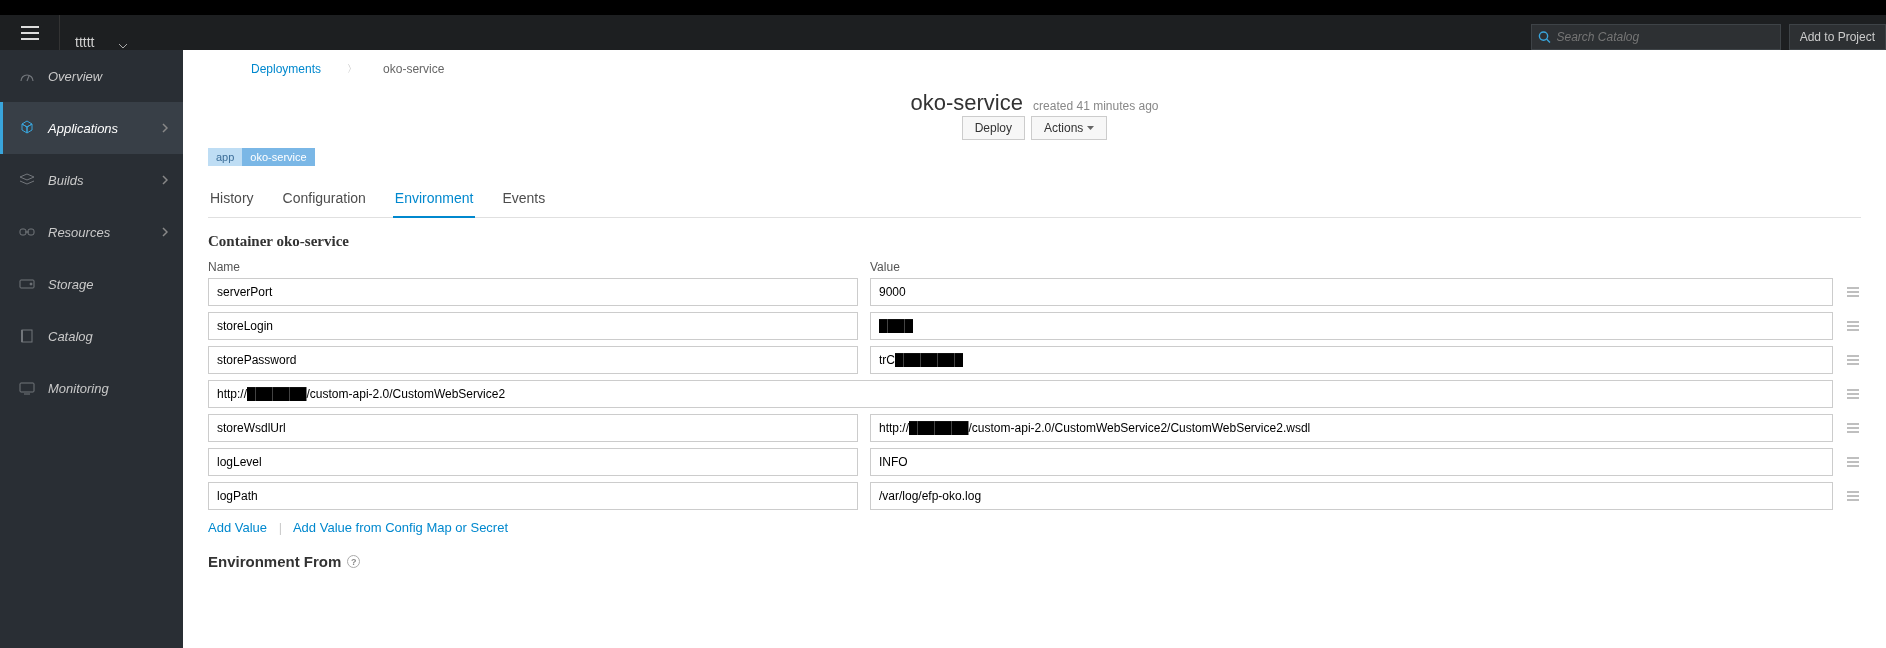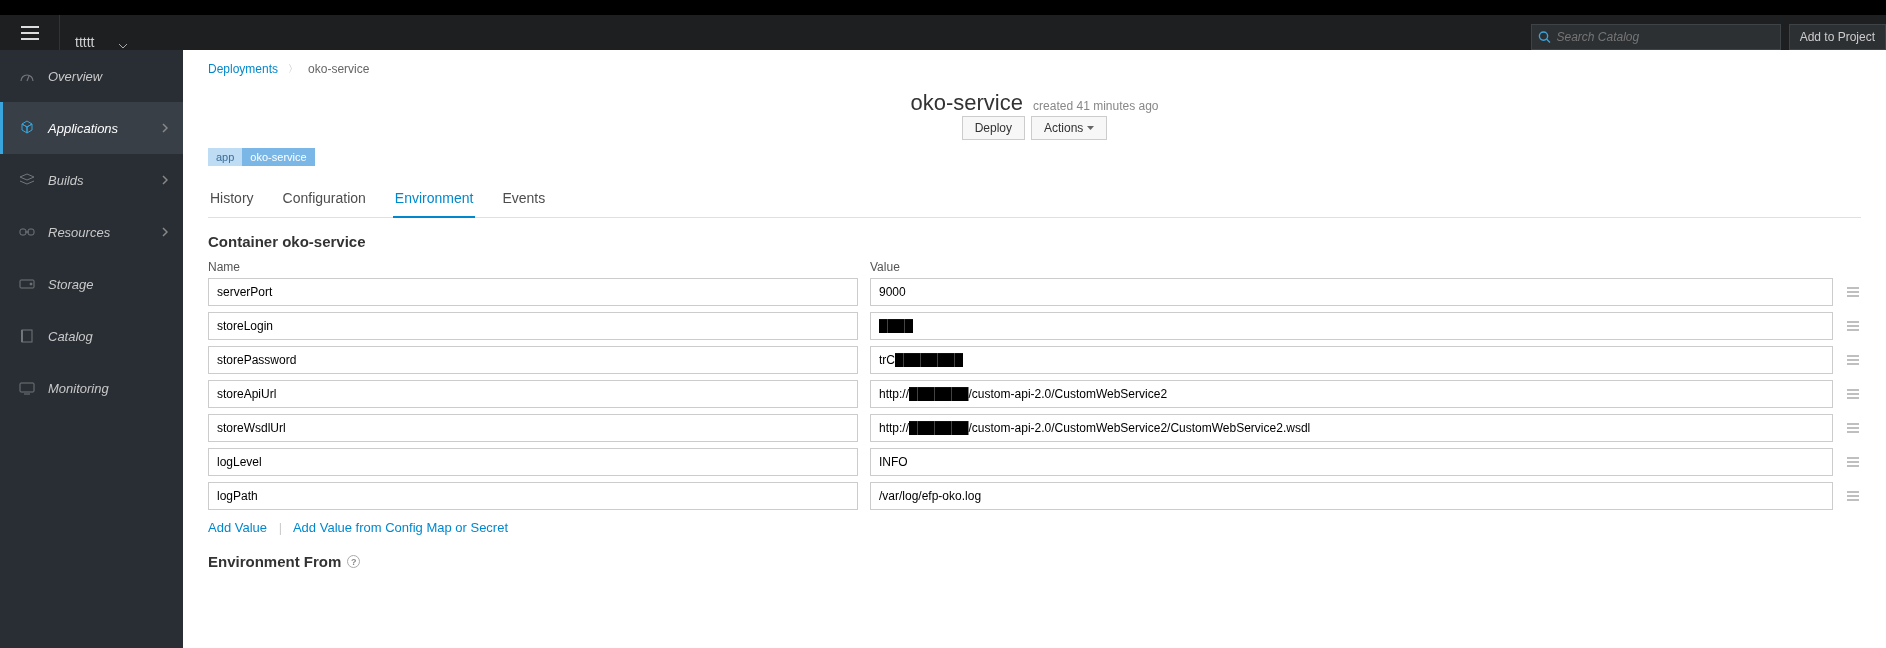--- a/index.html
+++ b/index.html
@@ -30,37 +30,37 @@
   .nav-item { display: flex; align-items: center; padding: 0 15px; height: 52px; cursor: pointer; justify-content: space-between; border-left: 3px solid transparent; }
   .nav-item .nav-left { display: flex; align-items: center; font-style: italic; }
   .nav-item .nav-icon { width: 18px; display: flex; align-items: center; justify-content: center; margin-right: 12px; }
   .nav-item .nav-icon svg { stroke: #72767b; fill: #72767b; }
   .nav-item.active { background: #383f47; border-left-color: #39a5dc; color: #fff; }
   .nav-item.active .nav-icon svg { stroke: #39a5dc; fill: #39a5dc; }
   .nav-chevron svg { stroke: #888; }
 
   
   .content { flex: 1; padding: 12px 25px; overflow: auto; }
-  .breadcrumb { font-size: 12px; color: #666; margin-bottom: 14px; display: flex; align-items: center; gap: 10px; }
+  .breadcrumb { font-size: 12px; color: #666; margin-bottom: 14px; display: flex; align-items: center; gap: 26px; margin-left: 43px; }
   .breadcrumb a { color: #0088ce; text-decoration: none; cursor: pointer; }
   .breadcrumb .sep { color: #aaa; font-size: 10px; }
   .page-head { display: flex; align-items: center; justify-content: space-between; margin-bottom: 8px; flex-direction: column; }
   .page-title { font-size: 22px; font-weight: 400; color: #333; }
   .page-title .created { font-size: 12px; color: #888; margin-left: 4px; font-weight: 400; }
   .page-actions { display: flex; gap: 6px; }
   .btn { border: 1px solid #ccc; background: #f7f7f7; padding: 4px 12px; font-size: 12px; color: #333; cursor: pointer; display: flex; align-items: center; gap: 4px; }
   .labels { display: flex; gap: 0; margin-bottom: 18px; }
   .label-key { background: #beddf4; color: #3b6e99; font-size: 11px; padding: 3px 8px; }
   .label-val { background: #7ab7e6; color: #fff; font-size: 11px; padding: 3px 8px; }
 
   .tabs { display: flex; border-bottom: 1px solid #e0e0e0; gap: 25px; margin-bottom: 15px; }
   .tab { padding: 6px 2px 10px; font-size: 14px; color: #4d4d4d; cursor: pointer; border-bottom: 2px solid transparent; margin-bottom: -1px; }
   .tab.active { color: #0088ce; border-bottom-color: #0088ce; }
 
-  .section-title { font-size: 15px; color: #333; margin-bottom: 10px; }
+  .section-title { font-size: 15px; color: #333; margin-bottom: 10px; font-family: Liberation Serif, serif; }
   .env-head { display: flex; align-items: center; gap: 6px; }
 
   .env-table { width: 100%; }
   .env-cols { display: flex; gap: 12px; font-size: 12px; color: #555; margin-bottom: 4px; }
   .env-col-name { width: 650px; }
   .env-col-val { flex: 1; }
   .env-row { display: flex; align-items: center; gap: 12px; margin-bottom: 6px; }
   .env-row input { border: 1px solid #ccc; padding: 6px 8px; font-size: 12px; outline: none; }
   .env-row input.name { width: 650px; }
   .env-row input.val { flex: 1; }
@@ -268,21 +268,20 @@
             <input class="val" value="trC████████" style="">
             <span class="drag">
               <svg width="12" height="10" viewBox="0 0 12 10">
                 <line x1="0" y1="1" x2="12" y2="1" stroke-width="1.5"></line>
                 <line x1="0" y1="5" x2="12" y2="5" stroke-width="1.5"></line>
                 <line x1="0" y1="9" x2="12" y2="9" stroke-width="1.5"></line>
               </svg>
             </span>
           </div>
           <div class="env-row">
-            <input class="name" value="storeApiUrl" style="">
             <input class="val" value="http://███████/custom-api-2.0/CustomWebService2" style="">
             <span class="drag">
               <svg width="12" height="10" viewBox="0 0 12 10">
                 <line x1="0" y1="1" x2="12" y2="1" stroke-width="1.5"></line>
                 <line x1="0" y1="5" x2="12" y2="5" stroke-width="1.5"></line>
                 <line x1="0" y1="9" x2="12" y2="9" stroke-width="1.5"></line>
               </svg>
             </span>
           </div>
           <div class="env-row">

